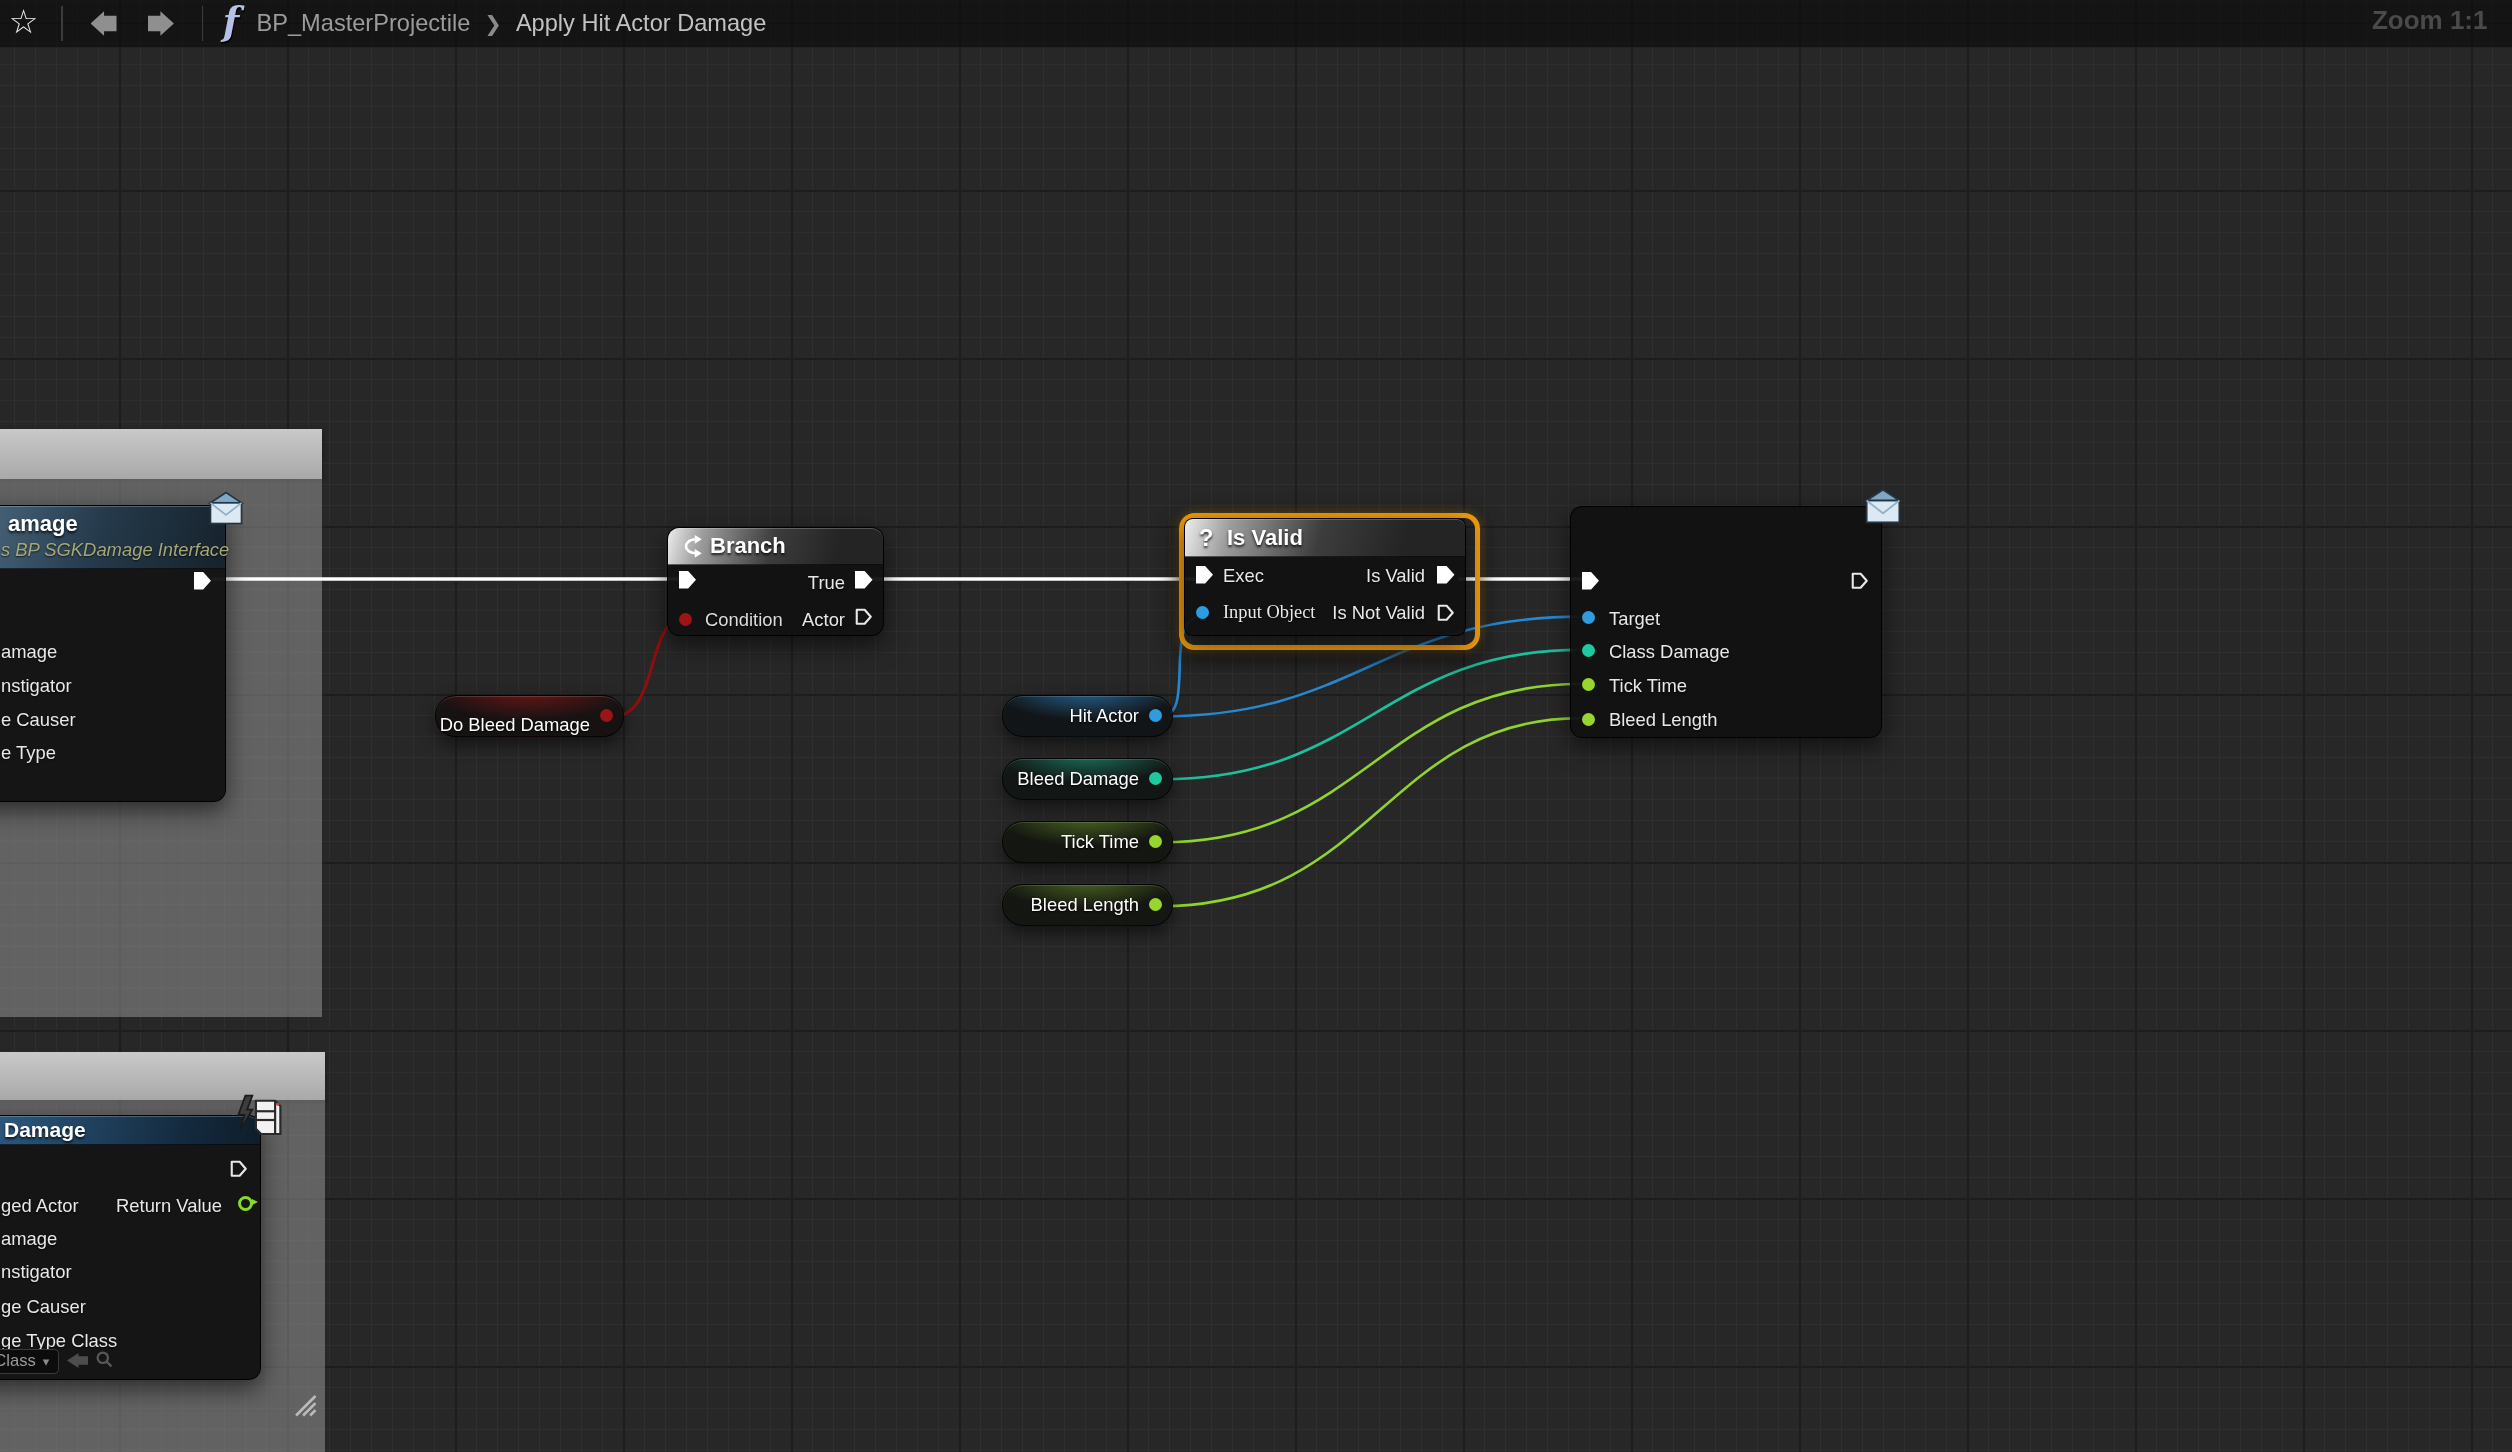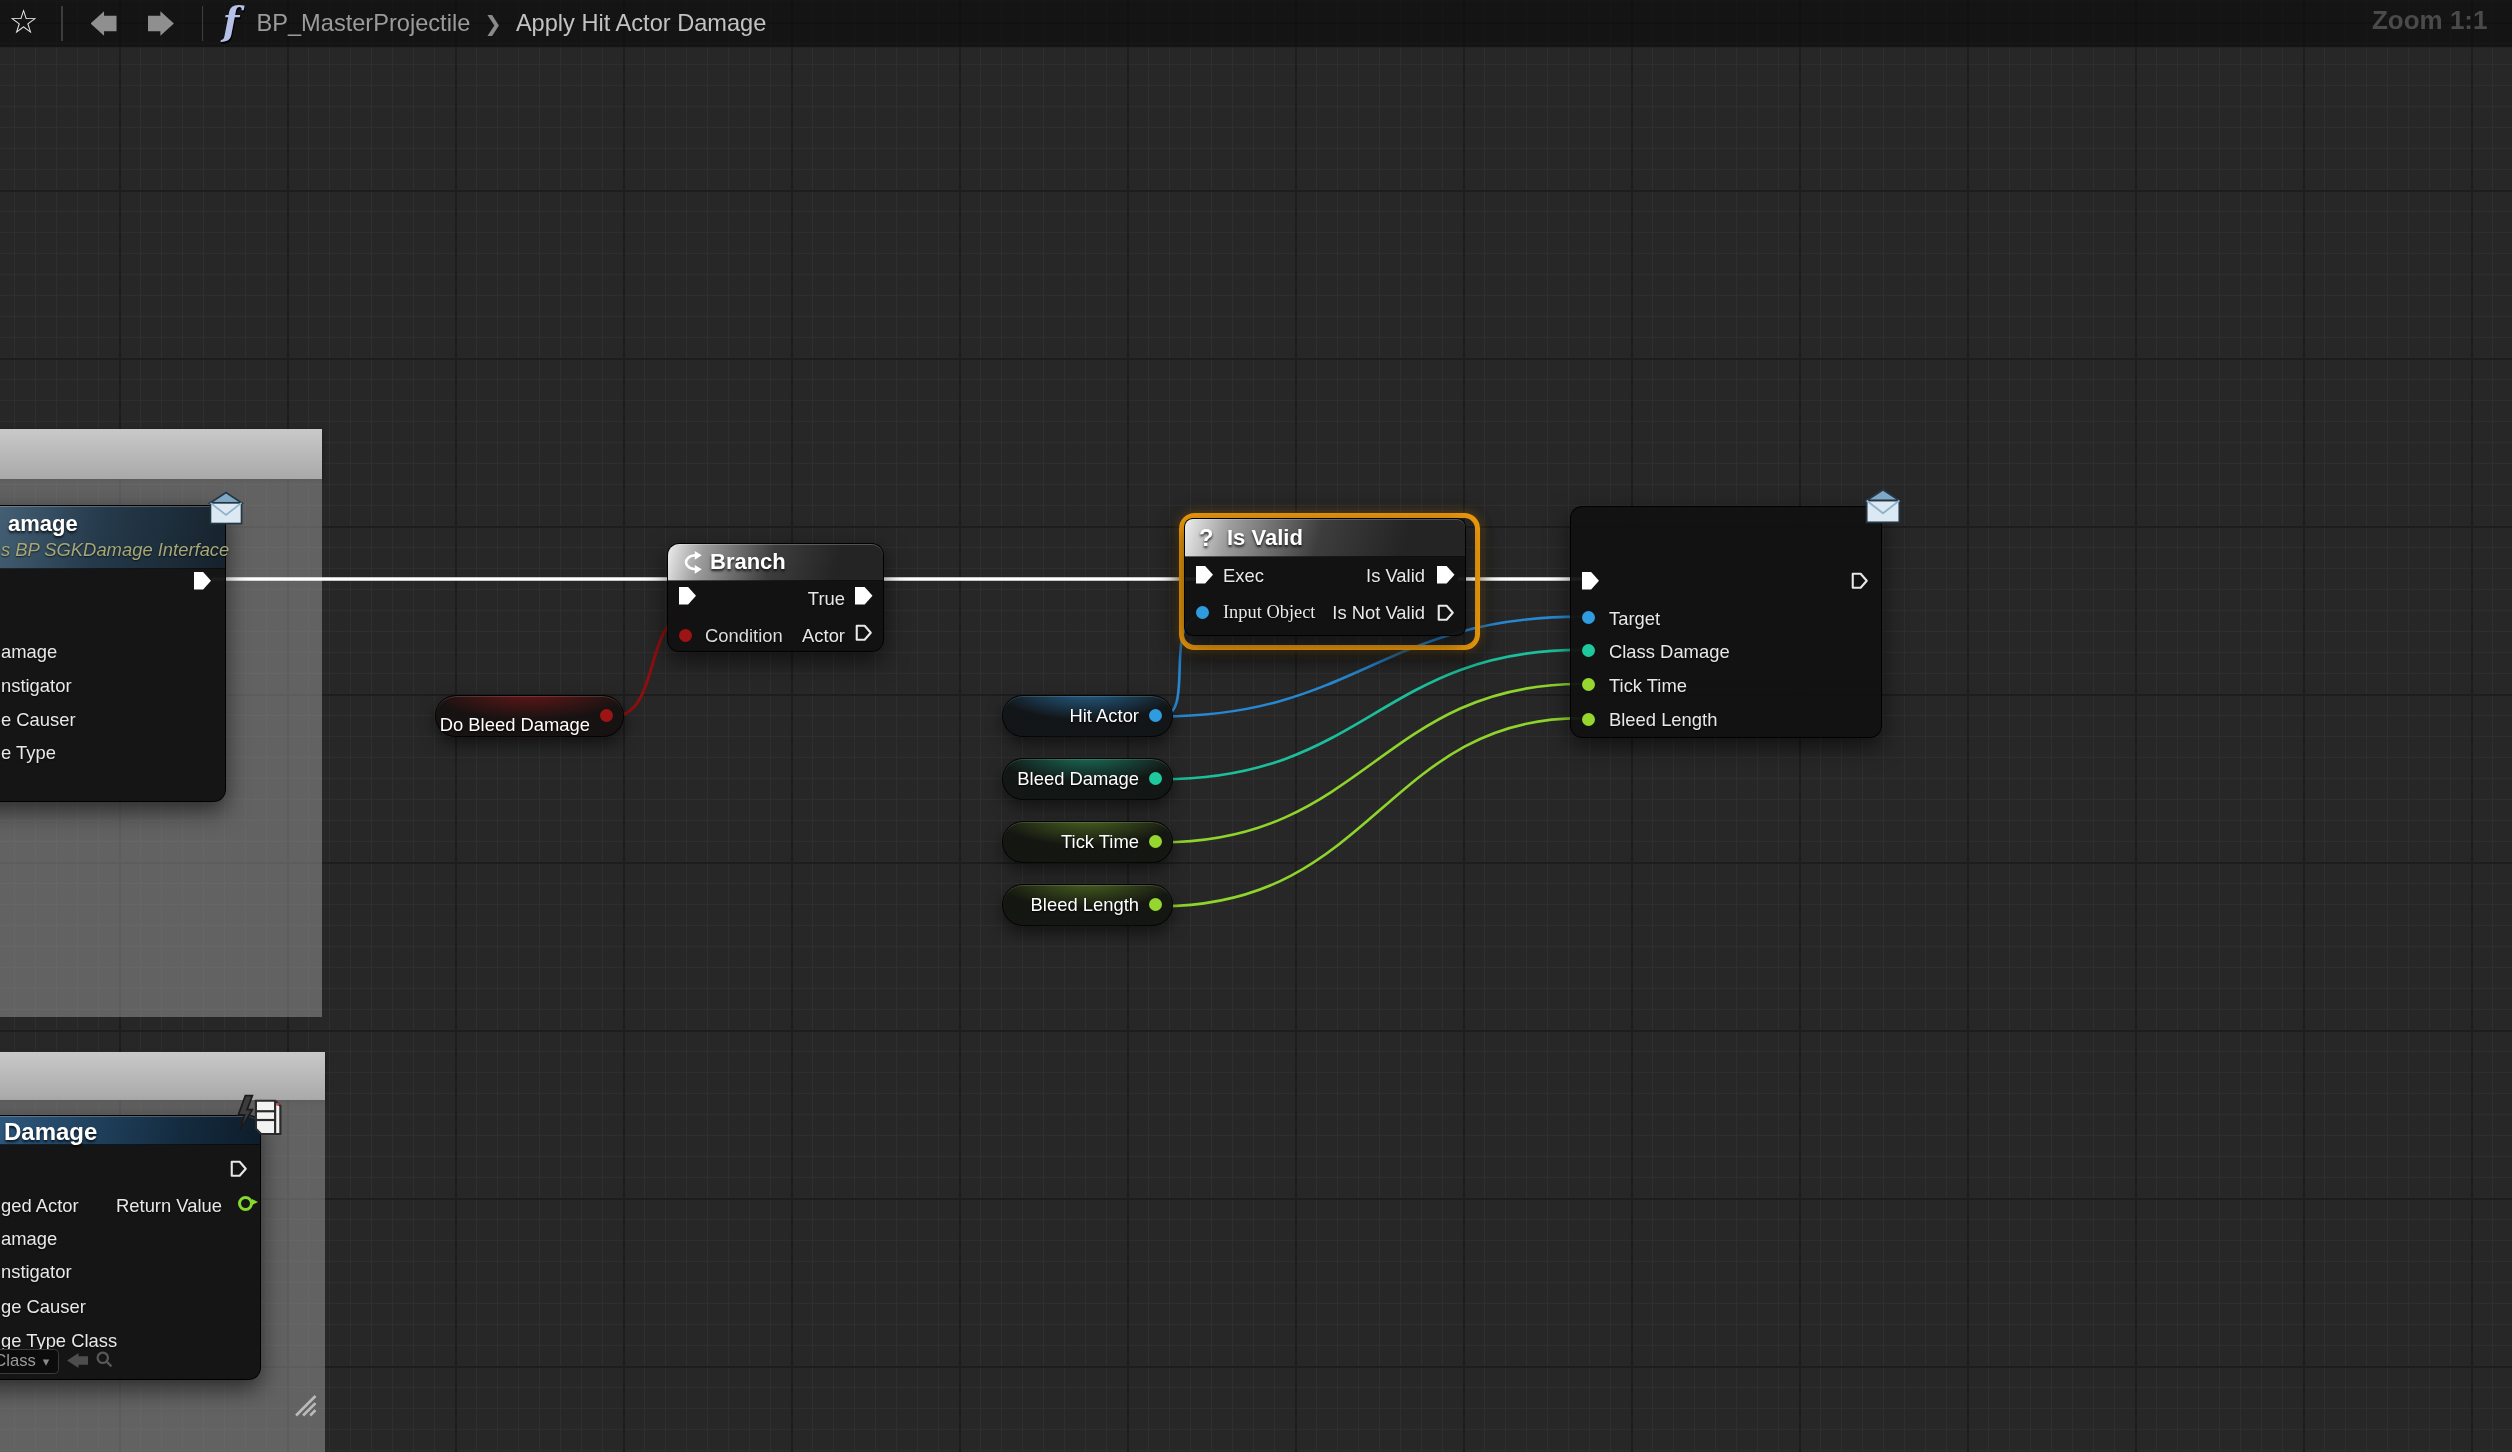--- a/index.html
+++ b/index.html
@@ -136,21 +136,21 @@
       <rect x="4" y="16" width="36" height="24" fill="#dce9f3" stroke="#243644" stroke-width="2"></rect>
       <polyline points="4,16 22,30 40,16" fill="none" stroke="#8fb2cc" stroke-width="2"></polyline>
     </svg>
     <span class="pexec filled" style="right:14px;top:66px;"></span>
     <div class="row" style="margin-left:105px;top:134px;">amage</div>
     <div class="row" style="margin-left:105px;top:168px;">nstigator</div>
     <div class="row" style="margin-left:105px;top:202px;">e Causer</div>
     <div class="row" style="margin-left:105px;top:235px;">e Type</div>
   </div>
 
-  <div class="node" style="left:667px;top:527px;width:217px;height:109px;margin-top:16px;">
+  <div class="node" style="left:667px;top:527px;width:217px;height:109px;">
     <div class="nheader gray" style="height:37px;">
       <svg style="position:absolute;left:10.5px;top:6.1px;" width="24.5" height="24.5" viewBox="0 0 28 28">
         <path d="M20 6 C10 6 8 12 8 14 C8 16 10 22 20 22" fill="none" stroke="#fff" stroke-width="3"></path>
         <polygon points="18,1 26,6 18,11" fill="#fff"></polygon>
         <polygon points="18,17 26,22 18,27" fill="#fff"></polygon>
       </svg>
       <div class="ntitle" style="position:absolute;left:42px;top:5.2px;">Branch</div>
     </div>
     <span class="pexec filled" style="left:10.5px;top:43px;"></span>
     <span class="pin-dot" style="left:11.4px;top:85px;background:#9c1414;"></span>
@@ -203,21 +203,21 @@
     <span class="pin-dot" style="left:10.5px;top:137px;background:#1fc9a0;"></span>
     <div class="row" style="left:38px;top:133px;">Class Damage</div>
     <span class="pin-dot" style="left:10.5px;top:171px;background:#96d62e;"></span>
     <div class="row" style="left:38px;top:167px;">Tick Time</div>
     <span class="pin-dot" style="left:10.5px;top:206px;background:#96d62e;"></span>
     <div class="row" style="left:38px;top:201px;">Bleed Length</div>
   </div>
 
   <div class="node" style="left:-105px;top:1115px;width:366px;height:265px;border-top-left-radius:0;border-bottom-left-radius:0;">
     <div class="nheader blue" style="height:29px;">
-      <div class="ntitle" style="position:absolute;left:108px;top:1.7px;font-size:24px;">Damage</div>
+      <div class="ntitle" style="position:absolute;left:108px;top:1.7px;font-size:21px;">Damage</div>
     </div>
     <svg style="position:absolute;left:337px;top:-24.5px;" width="51" height="49" viewBox="0 0 58 56">
       <polygon points="14,4 22,4 16,20 22,20 8,44 13,26 6,26" fill="#3c3c3c" stroke="#1a1a1a" stroke-width="2"></polygon>
       <g stroke="#2a2a2a" stroke-width="2.5">
         <polygon points="26,10 48,10 54,16 54,48 32,48 26,42" fill="#f2f2f2"></polygon>
         <line x1="26" y1="22" x2="48" y2="22"></line>
           <line x1="26" y1="32" x2="48" y2="32"></line>
         <line x1="48" y1="10" x2="48" y2="48"></line>
       </g>
       <circle cx="51" cy="14" r="1.8" fill="#c44"></circle>

